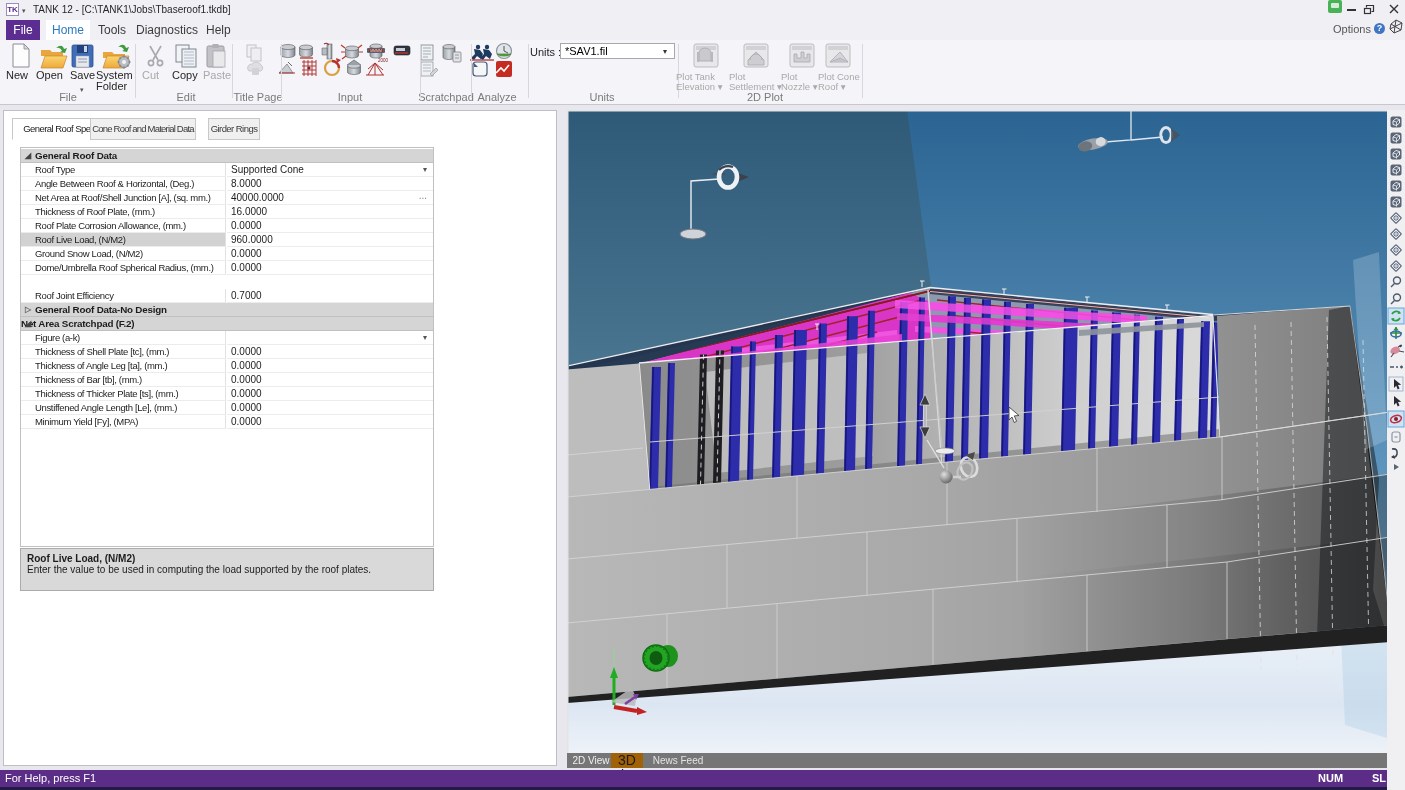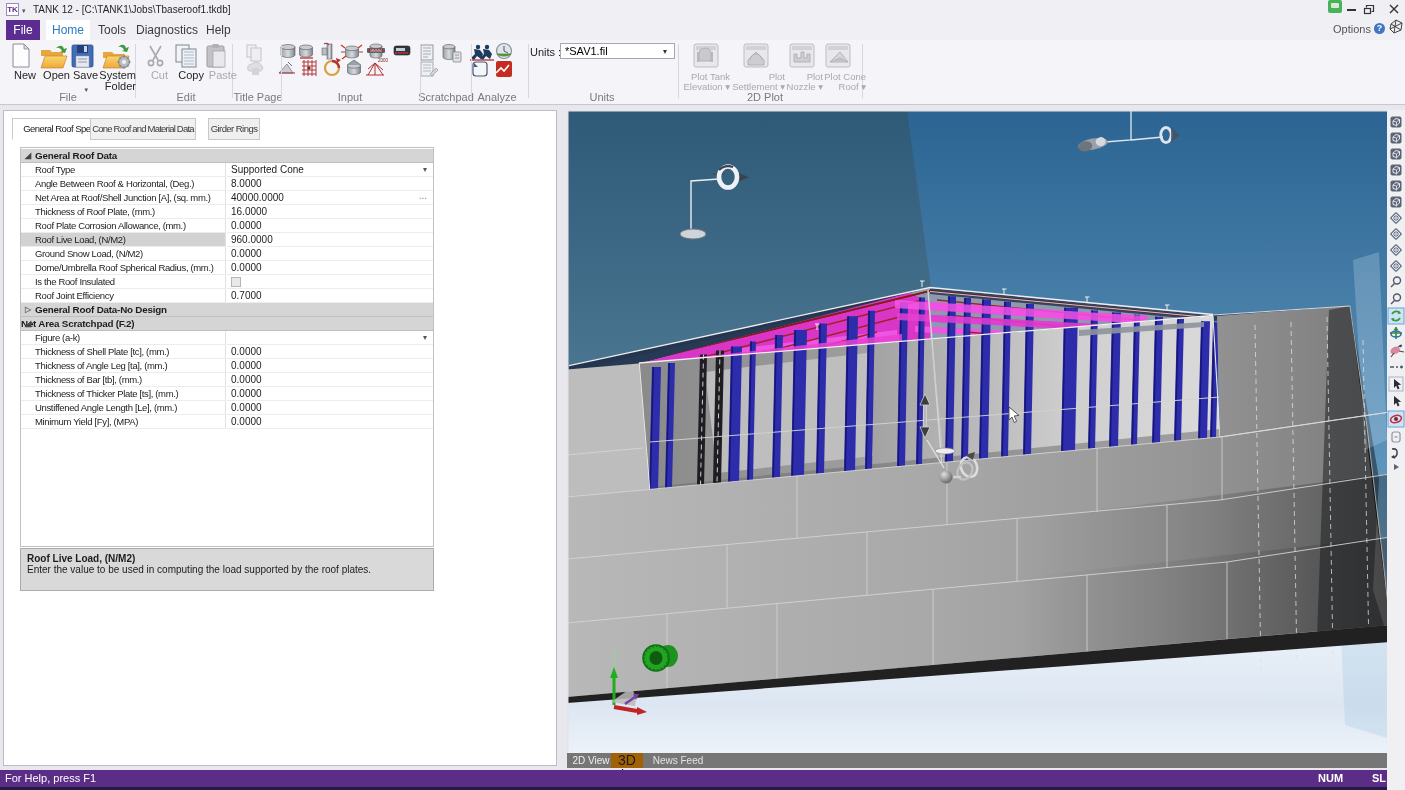--- a/index.html
+++ b/index.html
@@ -9,21 +9,21 @@
 #titlebar{left:0;top:0;width:1405px;height:20px;background:#f0eff4;font-size:12px;color:#2a2a2a}
 #tklogo{left:6px;top:3px;width:13px;height:13px;border:1px solid #9b8bbf;background:#fff;color:#5c2d91;font-size:8px;font-weight:bold;text-align:center;line-height:12px}
 #titletext{left:33px;top:4px;font-size:10px;color:#262626}
 
 #menurow{left:0;top:20px;width:1405px;height:20px;background:#f0eff4}
 .mtab{position:absolute;top:20px;height:20px;line-height:20px;font-size:12px;color:#3b3b3b;text-align:center}
 
 #ribbon{left:0;top:40px;width:1405px;height:65px;background:#f5f4f8;border-bottom:1px solid #c9c7ce}
 .glabel{position:absolute;top:91px;font-size:11px;color:#7a7a7a;text-align:center}
 .gsep{position:absolute;top:44px;height:54px;width:1px;background:#d9d7dd}
-.biglbl{position:absolute;font-size:11px;color:#262626;text-align:right;line-height:11px}
+.biglbl{position:absolute;font-size:11px;color:#262626;text-align:left;line-height:11px}
 .graylbl{color:#a9a9a9}
 
 #leftpanel{left:3px;top:110px;width:554px;height:656px;background:#fff;border:1px solid #bfbec4}
 .ptab{position:absolute;top:7px;height:22px;font-size:9.5px;white-space:nowrap;overflow:hidden;letter-spacing:-0.55px;color:#3a3a3a;background:#f0f0f0;border:1px solid #c8c8c8;line-height:20px;text-align:center}
 .ptab.active{background:#fff;border-bottom:1px solid #fff;color:#1a1a1a}
 #gridbox{position:absolute;left:16px;top:36px;width:414px;height:400px;border:1px solid #c0c0c0;background:#fff;font-size:10px}
 .grow{position:absolute;left:0;width:412px;height:14px;line-height:14px;color:#1c1c1c;white-space:nowrap}
 .ghead{background:#d5d5d5;font-weight:bold;border-bottom:1px solid #c0c0c0;font-size:9.8px;letter-spacing:-0.2px}
 .gname{position:absolute;left:0;width:205px;height:14px;padding-left:14px;border-right:1px solid #e2e2e2;border-bottom:1px solid #ececec;overflow:hidden;font-size:9.5px;letter-spacing:-0.35px}
 .gval{position:absolute;left:206px;width:206px;height:14px;padding-left:4px;border-bottom:1px solid #ececec;overflow:hidden}
@@ -277,26 +277,20 @@
           <div class="gname" style="background:#d2d2d2;">Roof Live Load, (N/M2)</div>
           <div class="gval">960.0000</div>
         </div>
 <div class="grow" style="top:99px">
           <div class="gname" style="">Ground Snow Load, (N/M2)</div>
           <div class="gval">0.0000</div>
         </div>
 <div class="grow" style="top:113px">
           <div class="gname" style="">Dome/Umbrella Roof Spherical Radius, (mm.)</div>
           <div class="gval">0.0000</div>
-        </div>
-<div class="grow" style="top:127px">
-          <div class="gname" style="">Is the Roof Insulated</div>
-          <div class="gval">
-            <span style="position:absolute;left:4px;top:2px;width:10px;height:10px;background:#e8e8e8;border:1px solid #b5b5b5"></span>
-          </div>
         </div>
 <div class="grow" style="top:141px">
           <div class="gname" style="">Roof Joint Efficiency</div>
           <div class="gval">0.7000</div>
         </div>
 <div class="grow ghead" style="top:155px"><span style="position:absolute;left:4px;top:0px;font-size:8px;color:#666">▷</span><span style="padding-left:14px">General Roof Data-No Design</span></div>
 <div class="grow ghead" style="top:169px"><span style="position:absolute;left:4px;top:0px;font-size:8px;color:#444">◢</span><span style="">Net Area Scratchpad (F.2)</span></div>
 <div class="grow" style="top:183px">
           <div class="gname" style="">Figure (a-k)</div>
           <div class="gval">

